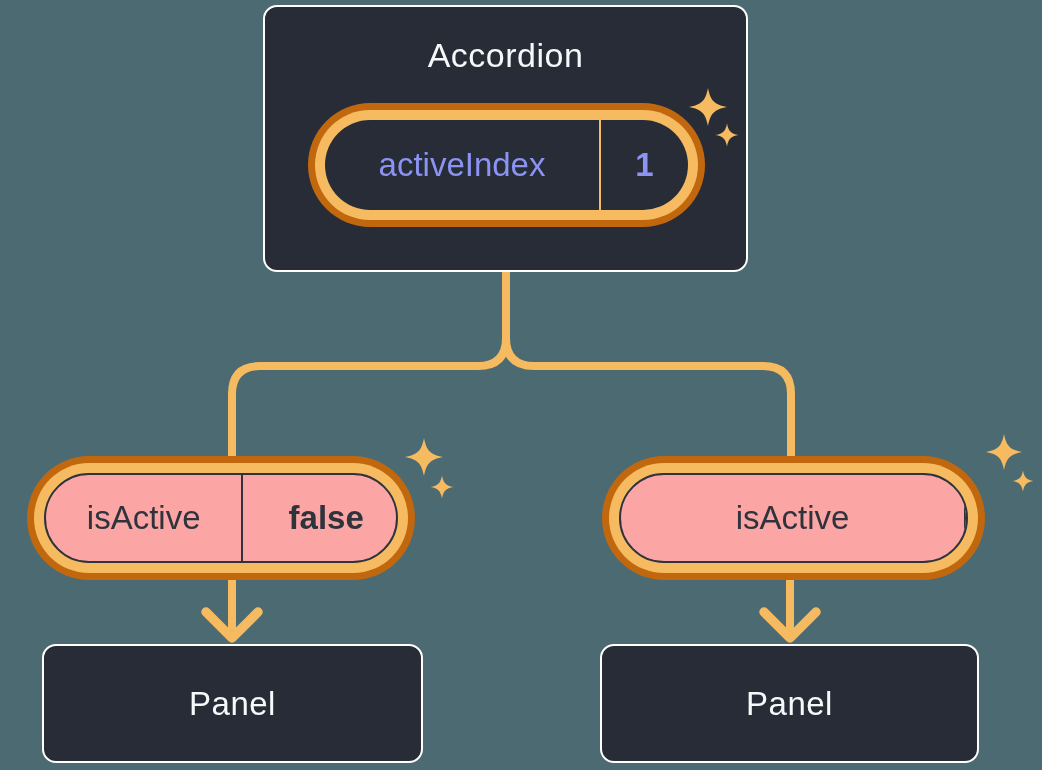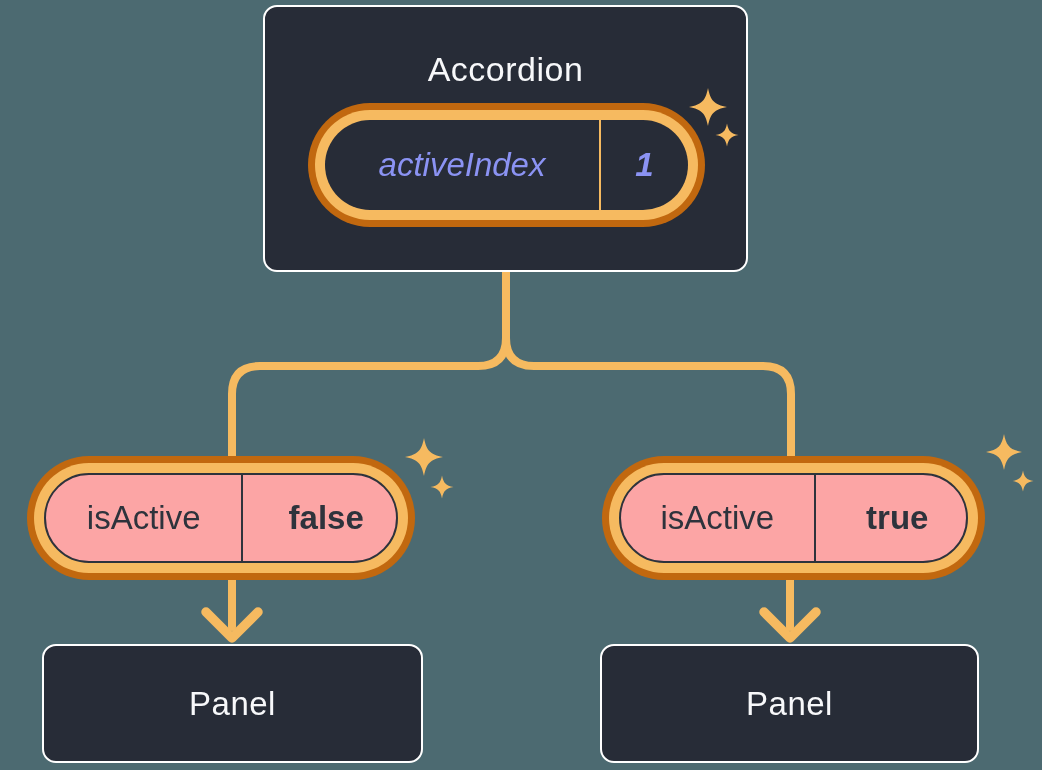--- a/index.html
+++ b/index.html
@@ -18,40 +18,40 @@
     position:absolute;
     background:#272c37;
     border:2.5px solid #ffffff;
     border-radius:14px;
     box-sizing:border-box;
     z-index:1;
     display:flex;flex-direction:column;align-items:center;
   }
   .node-title{
     color:#f7f8fa;font-size:34px;font-weight:500;
-    margin-top:44px;line-height:1.1;letter-spacing:.5px;
+    margin-top:30px;line-height:1.1;letter-spacing:.5px;
   }
   .panel-box{justify-content:center;}
   .panel-label{color:#f7f8fa;font-size:33px;font-weight:400;letter-spacing:.5px;}
 
   
   .pill{
     position:absolute;z-index:2;
     background:#c1680f;border-radius:999px;
     padding:7px;box-sizing:border-box;
   }
   .pill-mid{
     background:#f6ba60;border-radius:999px;
     padding:10px;height:100%;box-sizing:border-box;
   }
   .pill-inner{
     border-radius:999px;height:100%;box-sizing:border-box;
     display:flex;align-items:stretch;overflow:hidden;
   }
-  .pill-inner.state{background:#272c37;font-style:italic;}
+  .pill-inner.state{background:#272c37;}
   .pill-inner.prop{background:#fca5a5;border:2.5px solid #2e333c;}
   .pill-cell{display:flex;align-items:center;justify-content:center;}
   .cell-label{flex:3.15;}
   .cell-value{flex:1;}
   .prop .cell-label{flex:1.4;}
   .prop .cell-value{flex:1;margin-left:13px;}
   .pill-divider{width:2px;align-self:stretch;}
   .divider-amber{background:#f6ba60;}
   .divider-dark{background:#2e333c;}
   .txt-purple{color:#8b93f3;font-size:33px;font-weight:400;}
@@ -99,21 +99,20 @@
         <div class="pill-cell cell-value txt-dark-bold">false</div>
       </div>
     </div>
   </div>
 
   <div class="pill" style="left:602px;top:456px;width:383px;height:124px;">
     <div class="pill-mid">
       <div class="pill-inner prop">
         <div class="pill-cell cell-label txt-dark">isActive</div>
         <div class="pill-divider divider-dark"></div>
-        <div class="pill-cell cell-value txt-dark-bold">true</div>
       </div>
     </div>
   </div>
 
   <div class="node-box panel-box" style="left:42px;top:644px;width:381px;height:119px;">
     <div class="panel-label">Panel</div>
   </div>
 
   <div class="node-box panel-box" style="left:600px;top:644px;width:379px;height:119px;">
     <div class="panel-label">Panel</div>

